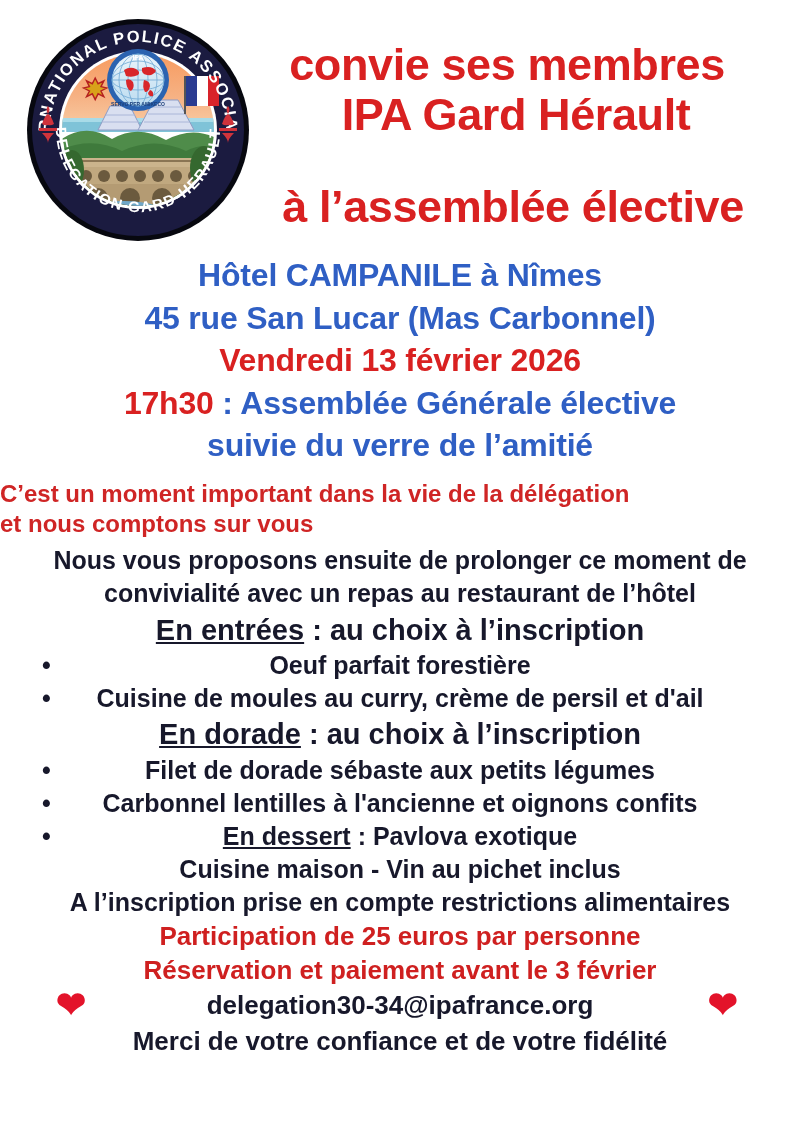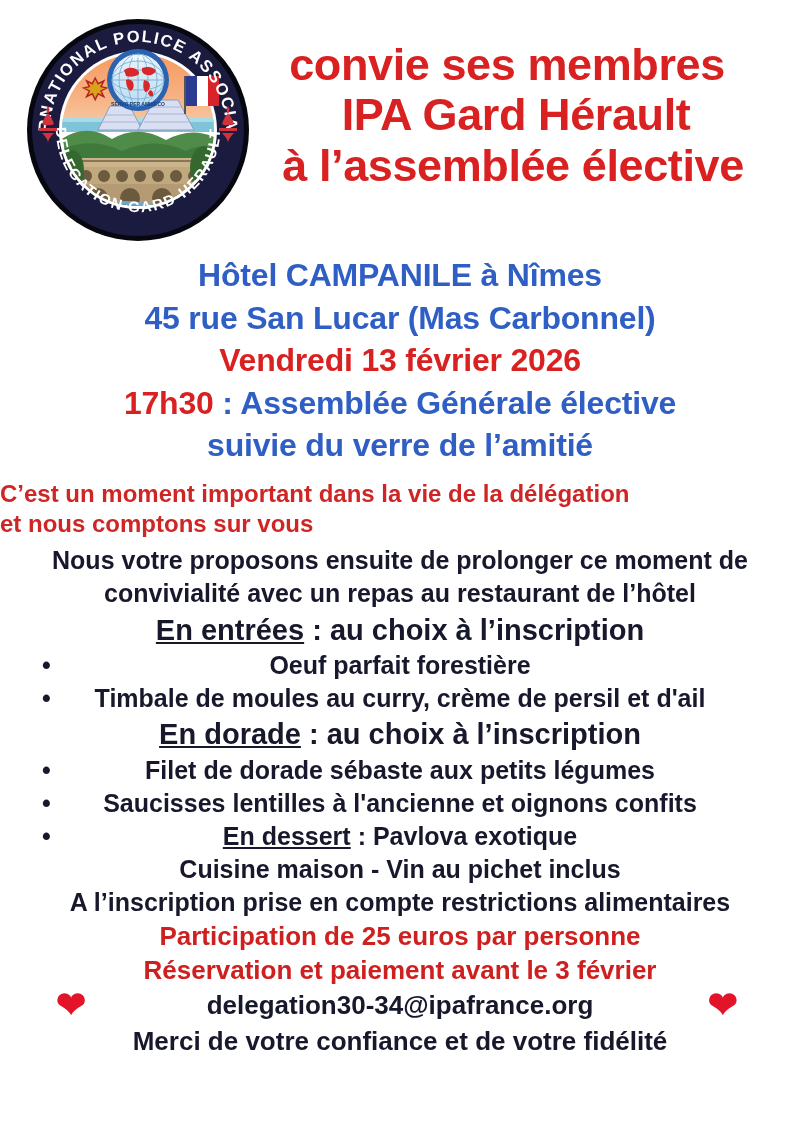--- a/index.html
+++ b/index.html
@@ -27,21 +27,21 @@
     position:absolute;left:236px;top:40px;width:560px;
     text-align:center;
     color:#d92121;
     font-weight:bold;
     font-size:45px;
     line-height:1.12;
     letter-spacing:-0.4px;
   }
   .headline .hl{display:block;white-space:nowrap;}
   .headline .hl.l2{margin-left:-18px;}
-  .headline .hl.l3{margin-left:-6px;}
+  .headline .hl.l3{margin-left:-6px;margin-top:41px;}
 
   
   .eventblock{
     text-align:center;
     margin-top:2px;
     font-weight:bold;
     font-size:32px;
     line-height:1.33;
     color:#2f5fc4;
     letter-spacing:-0.2px;
@@ -283,46 +283,46 @@
     <span class="line"><span class="red">17h30</span><span class="blue"> : </span><span class="blue">Assemblée Générale élective</span></span>
     <span class="line blue">suivie du verre de l’amitié</span>
   </div>
 
   <div class="note">
     <span class="line">C’est un moment important dans la vie de la délégation</span>
     <span class="line">et nous comptons sur vous</span>
   </div>
 
   <div class="para">
-    <span class="line">Nous votre proposons ensuite de prolonger ce moment de</span>
+    <span class="line">Nous vous proposons ensuite de prolonger ce moment de</span>
     <span class="line">convivialité avec un repas au restaurant de l’hôtel</span>
   </div>
 
   <div class="menu">
 
     <div class="menu-head"><u>En entrées</u><span> : au choix à l’inscription</span></div>
 
     <div class="menu-row">
       <span class="bullet">•</span>
       <span>Oeuf parfait forestière</span>
     </div>
     <div class="menu-row">
       <span class="bullet">•</span>
-      <span>Timbale de moules au curry, crème de persil et d'ail</span>
+      <span>Cuisine de moules au curry, crème de persil et d'ail</span>
     </div>
 
     <div class="menu-head"><u>En dorade</u><span> : au choix à l’inscription</span></div>
 
     <div class="menu-row">
       <span class="bullet">•</span>
       <span>Filet de dorade sébaste aux petits légumes</span>
     </div>
     <div class="menu-row">
       <span class="bullet">•</span>
-      <span>Saucisses lentilles à l'ancienne et oignons confits</span>
+      <span>Carbonnel lentilles à l'ancienne et oignons confits</span>
     </div>
 
     <div class="menu-row">
       <span class="bullet">•</span>
       <span><u>En dessert</u><span> :  Pavlova exotique</span></span>
     </div>
 
     <div class="centerline">Cuisine maison - Vin au pichet inclus</div>
     <div class="centerline">A l’inscription prise en compte restrictions alimentaires</div>
   </div>

